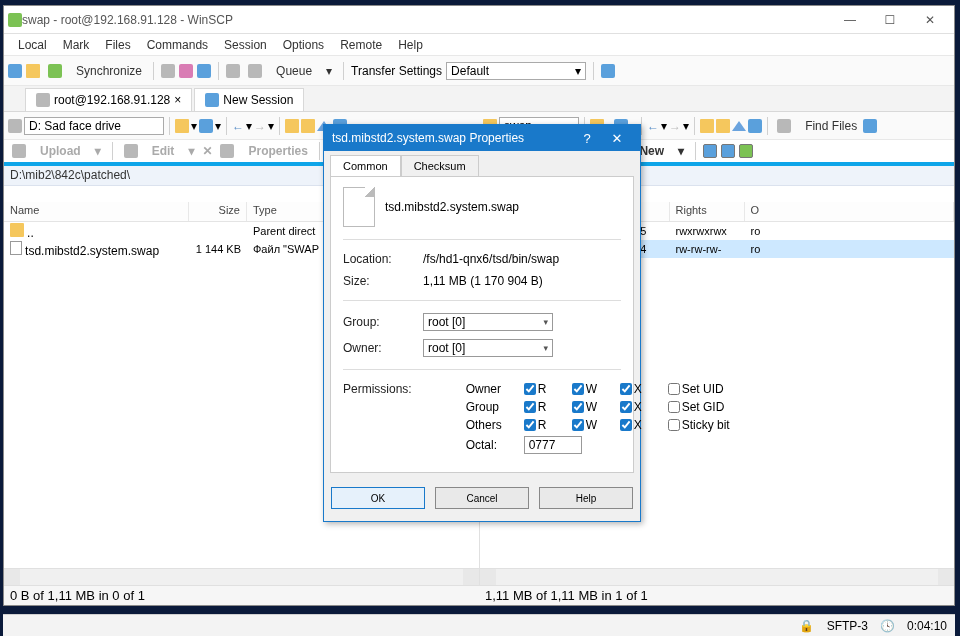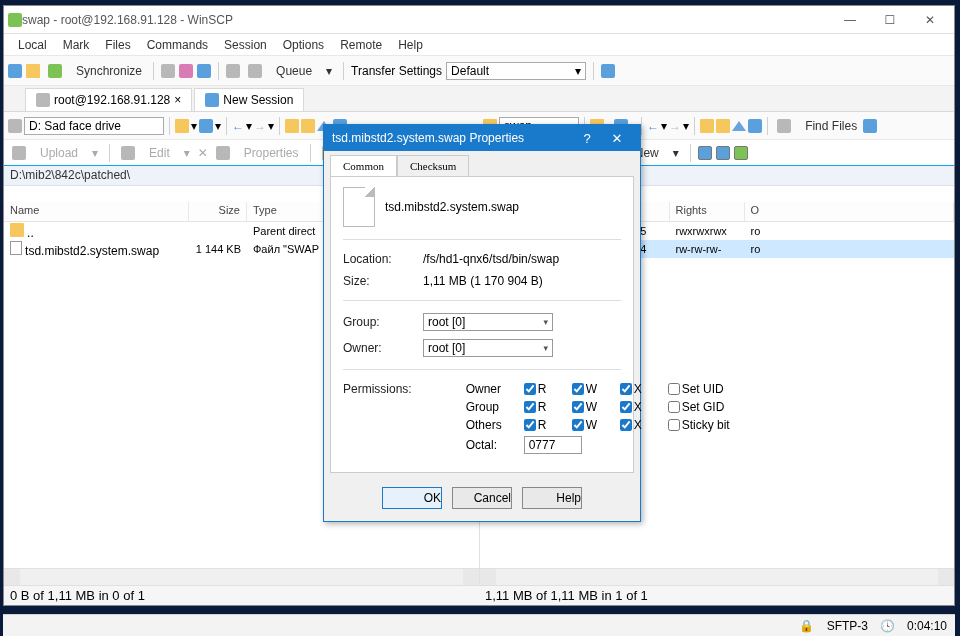--- a/index.html
+++ b/index.html
@@ -19,21 +19,21 @@
 .tbtn { display: inline-flex; align-items: center; gap: 14px; padding: 2px 4px; color: #333; border: none; background: transparent; }
 .sep { width: 1px; height: 18px; background: #d0d0d0; margin: 0 3px; }
 .dropdown { border: 1px solid #aaa; background: #fff; padding: 1px 4px; min-width: 80px; display: inline-flex; align-items: center; }
 .dropdown.wide { min-width: 140px; }
 
 .tabs { height: 26px; display: flex; align-items: flex-end; padding: 0 21px; background: #f3f3f3; border-bottom: 1px solid #d8d8d8; }
 .tab { display: flex; align-items: center; gap: 4px; padding: 4px 10px; background: #fff; border: 1px solid #d8d8d8; border-bottom: none; margin-right: 2px; }
 
 .pathbar { height: 28px; display: flex; align-items: center; padding: 0 4px; gap: 2px; border-bottom: 1px solid #e8e8e8; background: #fafafa; }
 
-.actionbar { height: 26px; display: flex; align-items: center; padding: 0 4px; gap: 4px; border-bottom: 1px solid #0ea5e9; }
+.actionbar { height: 26px; display: flex; align-items: center; padding: 0 4px; gap: 4px; border-bottom: 4px solid #0ea5e9; font-weight: bold; }
 .actionbar .gray { color: #aaa; }
 
 .breadcrumb { height: 20px; background: #eef3fa; padding: 2px 6px; color: #333; border-bottom: 1px solid #dbe2ee; }
 
 .panes { flex: 1; display: flex; margin-top: 16px; }
 .pane { flex: 1; display: flex; flex-direction: column; border-right: 1px solid #e0e0e0; min-width: 0; }
 .pane:last-child { border-right: none; }
 
 .listhead { height: 20px; display: flex; background: #fdfdfd; border-bottom: 1px solid #e4e4e4; }
 .listhead .col { padding: 2px 6px; border-right: 1px solid #e8e8e8; color: #444; font-size: 11px; text-align: left; }
@@ -53,35 +53,35 @@
 .footer { position: absolute; bottom: 0; left: 3px; width: 952px; height: 22px; background: #f3f3f3; border-top: 1px solid #d0d0d0; display: flex; align-items: center; justify-content: flex-end; gap: 12px; padding: 0 8px; font-size: 11px; }
 .lock { color: #d9a400; }
 
 
 .dialog { position: absolute; left: 323px; top: 124px; width: 318px; height: 398px; background: #f0f0f0; border: 1px solid #1979ca; box-shadow: 2px 2px 6px rgba(0,0,0,.3); display: flex; flex-direction: column; }
 .dlg-title { height: 26px; background: #1979ca; color: #fff; display: flex; align-items: center; padding: 0 8px; }
 .dlg-title .t { flex: 1; font-size: 12px; }
 .dlg-title .q, .dlg-title .x { width: 30px; text-align: center; color: #fff; font-size: 13px; }
 
 .dlg-tabs { display: flex; background: #f0f0f0; padding: 4px 6px 0 6px; }
-.dlg-tab { padding: 4px 12px; background: #f0f0f0; border: 1px solid #ccc; border-bottom: none; font-size: 11px; font-family: Liberation Serif, serif; }
+.dlg-tab { padding: 4px 12px; background: #f0f0f0; border: 1px solid #ccc; border-bottom: none; font-size: 11px; }
 .dlg-tab.active { background: #fff; }
 
 .dlg-body { flex: 1; background: #fff; margin: 0 6px 6px 6px; border: 1px solid #ccc; padding: 10px 12px; display: flex; flex-direction: column; gap: 8px; font-size: 11px; }
 .dlg-row { display: flex; align-items: center; gap: 10px; }
 .dlg-label { width: 70px; color: #222; }
 .dlg-hr { border: none; border-top: 1px solid #ddd; margin: 4px 0; }
 .dlg-select { border: 1px solid #999; padding: 1px 4px; width: 130px; background: #fff; display: inline-flex; align-items: center; justify-content: space-between; }
 .dlg-select::after { content: '▾'; color: #555; font-size: 9px; }
 .perm-grid { display: grid; grid-template-columns: 50px 40px 40px 40px 70px; gap: 4px 8px; font-size: 11px; align-items: center; margin-left: 44px; }
 .chk { display: inline-flex; align-items: center; gap: 2px; }
 .chk input { width: 12px; height: 12px; accent-color: #1979ca; }
 .octal-input { border: 1px solid #999; width: 58px; padding: 1px 4px; }
 .dlg-buttons { display: flex; justify-content: center; gap: 10px; padding: 8px 0 12px 0; background: #f0f0f0; }
-.dlg-btn { width: 60px; height: 22px; border: 1px solid #888; background: #e9e9e9; font-size: 12px; text-align: right; }
+.dlg-btn { width: 94px; height: 22px; border: 1px solid #888; background: #e9e9e9; font-size: 10px; }
 .dlg-btn.primary { border: 1px solid #1979ca; background: #e6f1fb; }
 
 .fileicon { width: 32px; height: 40px; border: 1px solid #bbb; background: #fff; position: relative; }
 .fileicon::after { content: ''; position: absolute; right: -1px; top: -1px; width: 10px; height: 10px; background: linear-gradient(135deg, #fff 49%, #bbb 50%); }
 
 .ico { display: inline-block; width: 14px; height: 14px; }
 .ico-folder { background: #f5c75d; border-radius: 1px; }
 .ico-green { background: #7cc254; border-radius: 2px; }
 .ico-blue { background: #5aa0dc; border-radius: 2px; }
 .ico-pink { background: #d97cb4; border-radius: 2px; }

